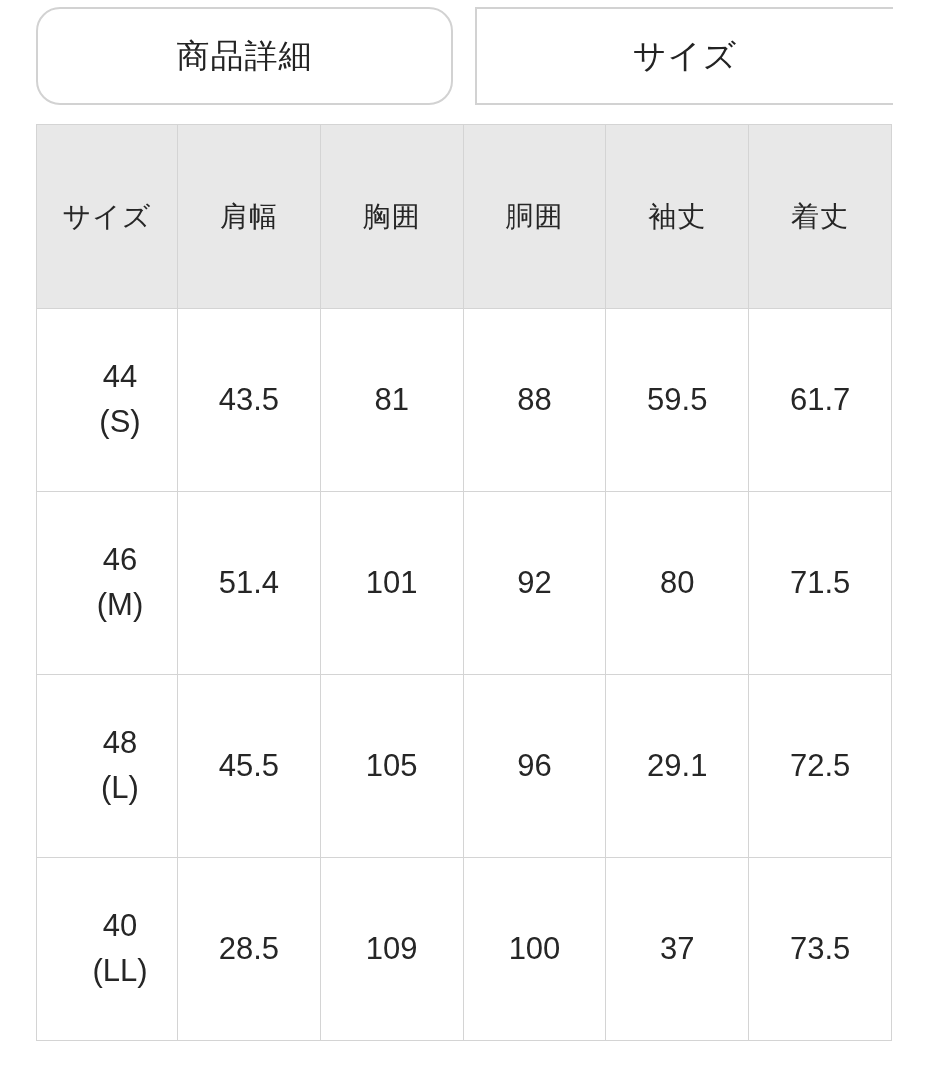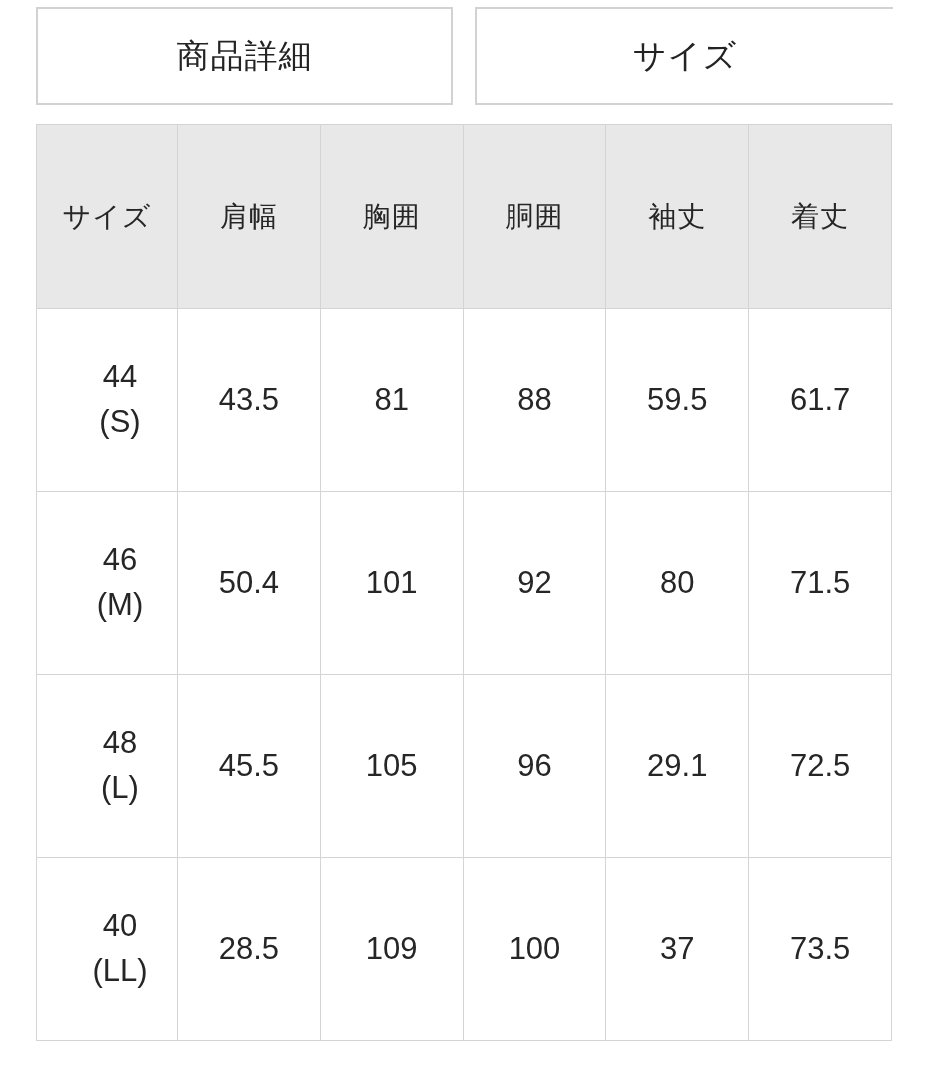--- a/index.html
+++ b/index.html
@@ -42,20 +42,21 @@
     justify-content: center;
     font-size: 33px;
     letter-spacing: 1px;
     color: #232323;
     cursor: pointer;
     user-select: none;
   }
   .tab-detail {
     left: 36px;
     width: 417px;
+    border-radius: 24px;
   }
   .tab-size {
     left: 475px;
     width: 418px;
     border-right: none;
   }
 
   
   .size-table {
     position: absolute;
@@ -139,21 +140,21 @@
         <td>81</td>
         <td>88</td>
         <td>59.5</td>
         <td>61.7</td>
       </tr>
       <tr>
         <td class="size-cell">
           <span class="sz-num">46</span>
           <span class="sz-alpha">(M)</span>
         </td>
-        <td>50.4</td>
+        <td>51.4</td>
         <td>101</td>
         <td>92</td>
         <td>80</td>
         <td>71.5</td>
       </tr>
       <tr>
         <td class="size-cell">
           <span class="sz-num">48</span>
           <span class="sz-alpha">(L)</span>
         </td>

